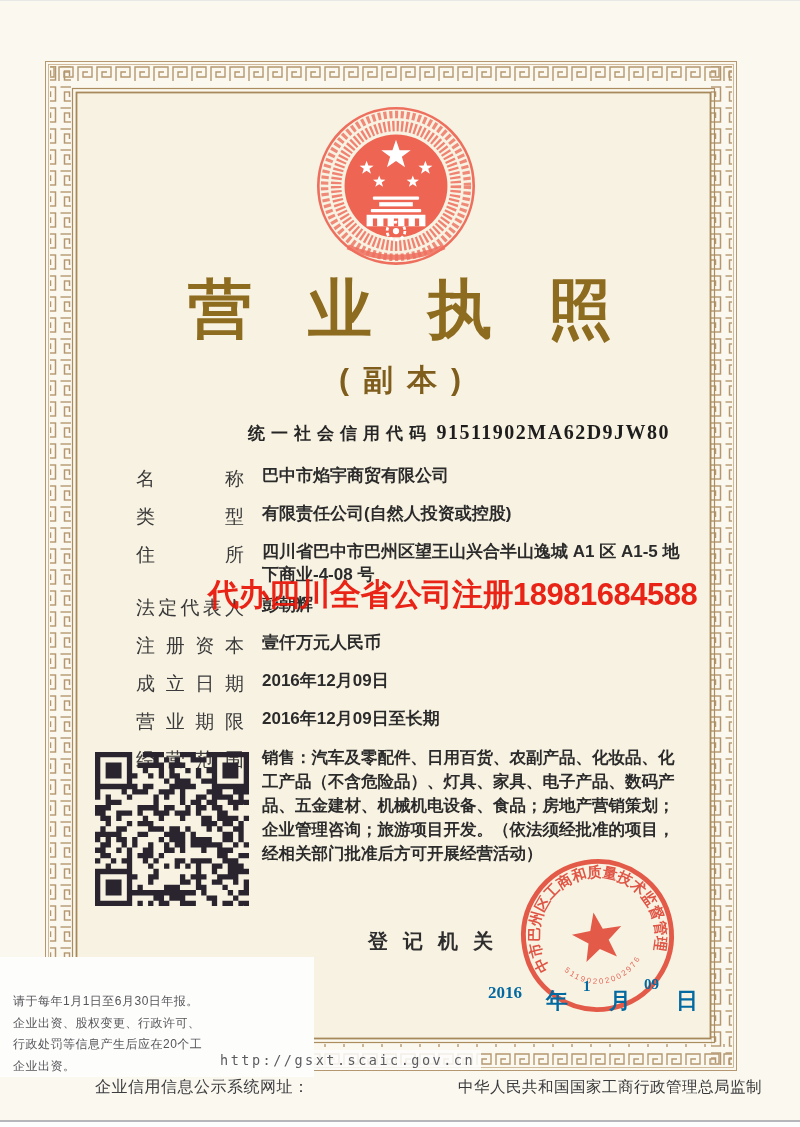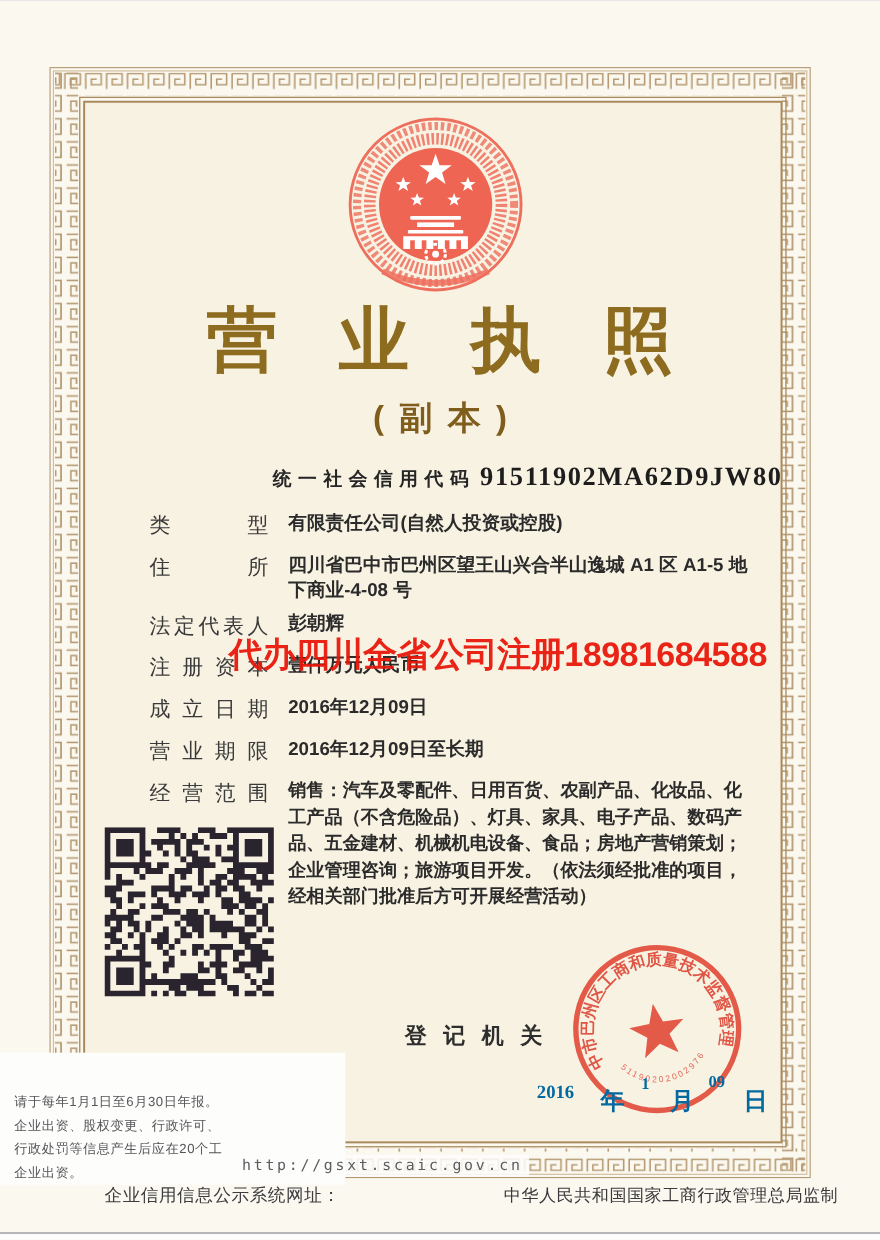--- a/index.html
+++ b/index.html
@@ -22,21 +22,21 @@
     font-family:"Liberation Sans","DejaVu Sans",sans-serif;
   }
   .subtitle{
     left:0;top:360px;width:800px;text-align:center;z-index:2;
     font-size:30px;font-weight:700;color:#7e5d1d;
     letter-spacing:14px;text-indent:14px;
   }
   
   .credit{left:248px;top:421px;z-index:2;white-space:nowrap;}
   .credit .lbl{font-size:17px;font-weight:700;color:#252525;letter-spacing:6px;}
-  .credit .val{font-size:24px;color:#1d1d1d;letter-spacing:1.5px;
+  .credit .val{font-size:20px;color:#1d1d1d;letter-spacing:1.5px;
     font-family:"Liberation Serif","DejaVu Serif",serif;font-weight:600;}
   
   .fields{left:136px;top:464px;width:545px;z-index:2;}
   .frow{display:flex;align-items:flex-start;margin-bottom:11px;}
   .f-label{
     width:108px;flex:0 0 108px;font-size:19px;color:#3a3a3a;font-weight:500;
     text-align:justify;text-align-last:justify;text-justify:inter-character;
     line-height:24px;padding-top:3px;
   }
   .f-value{
@@ -141,20 +141,24 @@
 <div class="abs title">营业执照</div>
 <div class="abs subtitle">(副本)</div>
 
 <div class="abs credit">
   <span class="lbl">统一社会信用代码</span>
   <span class="val">91511902MA62D9JW80</span>
 </div>
 
 <div class="abs fields">
   <div class="frow">
+    <div class="f-label">名称</div>
+    <div class="f-value">巴中市焰宇商贸有限公司</div>
+  </div>
+  <div class="frow">
     <div class="f-label">类型</div>
     <div class="f-value">有限责任公司(自然人投资或控股)</div>
   </div>
   <div class="frow addr">
     <div class="f-label">住所</div>
     <div class="f-value">四川省巴中市巴州区望王山兴合半山逸城 A1 区 A1-5 地下商业-4-08 号</div>
   </div>
   <div class="frow">
     <div class="f-label">法定代表人</div>
     <div class="f-value">彭朝辉</div>

